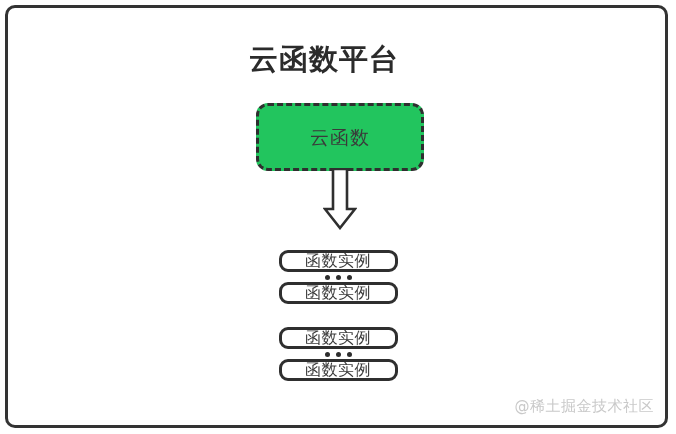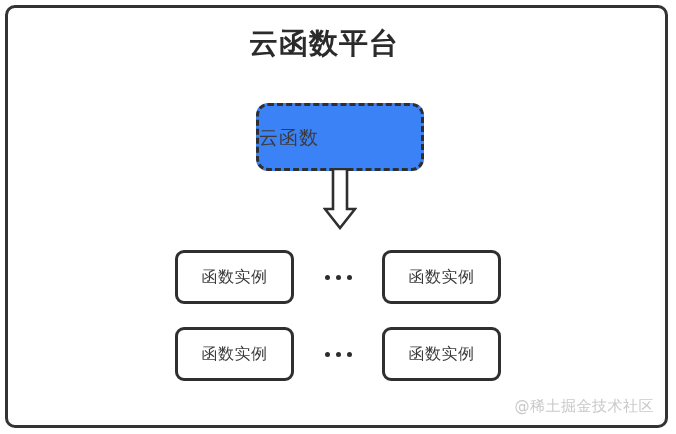--- a/index.html
+++ b/index.html
@@ -31,45 +31,45 @@
     box-sizing: border-box;
     border: 3px solid #333333;
     border-radius: 10px;
     background: #ffffff;
   }
 
   
   .platform-title {
     position: absolute;
     left: 0;
-    top: 24px;
+    top: 40px;
     width: 648px;
     text-align: center;
     font-size: 29px;
     font-weight: bold;
     color: #2b2b2b;
     letter-spacing: 1px;
     line-height: 38px;
     white-space: nowrap;
   }
 
   
   .function-box {
     position: absolute;
     left: 256px;
     top: 103px;
     width: 168px;
     height: 68px;
     box-sizing: border-box;
     border: 3px dashed #2f2f2f;
     border-radius: 12px;
-    background: #3b82f6;
+    background: #22c55e;
     display: flex;
     align-items: center;
-    justify-content: flex-start;
+    justify-content: center;
   }
   .function-box-label {
     font-size: 19px;
     color: #3a3a3a;
     letter-spacing: 1px;
     line-height: 1;
     white-space: nowrap;
   }
 
   
@@ -82,21 +82,21 @@
   }
 
   
   .instance-row {
     position: absolute;
     left: 0;
     width: 676px;
     height: 54px;
     display: flex;
     align-items: center;
-    justify-content: center;
+    flex-direction: column;
   }
   .instance-row.row-1 { top: 250px; }
   .instance-row.row-2 { top: 327px; }
 
   .instance-box {
     width: 119px;
     height: 54px;
     box-sizing: border-box;
     border: 3px solid #2f2f2f;
     border-radius: 9px;

